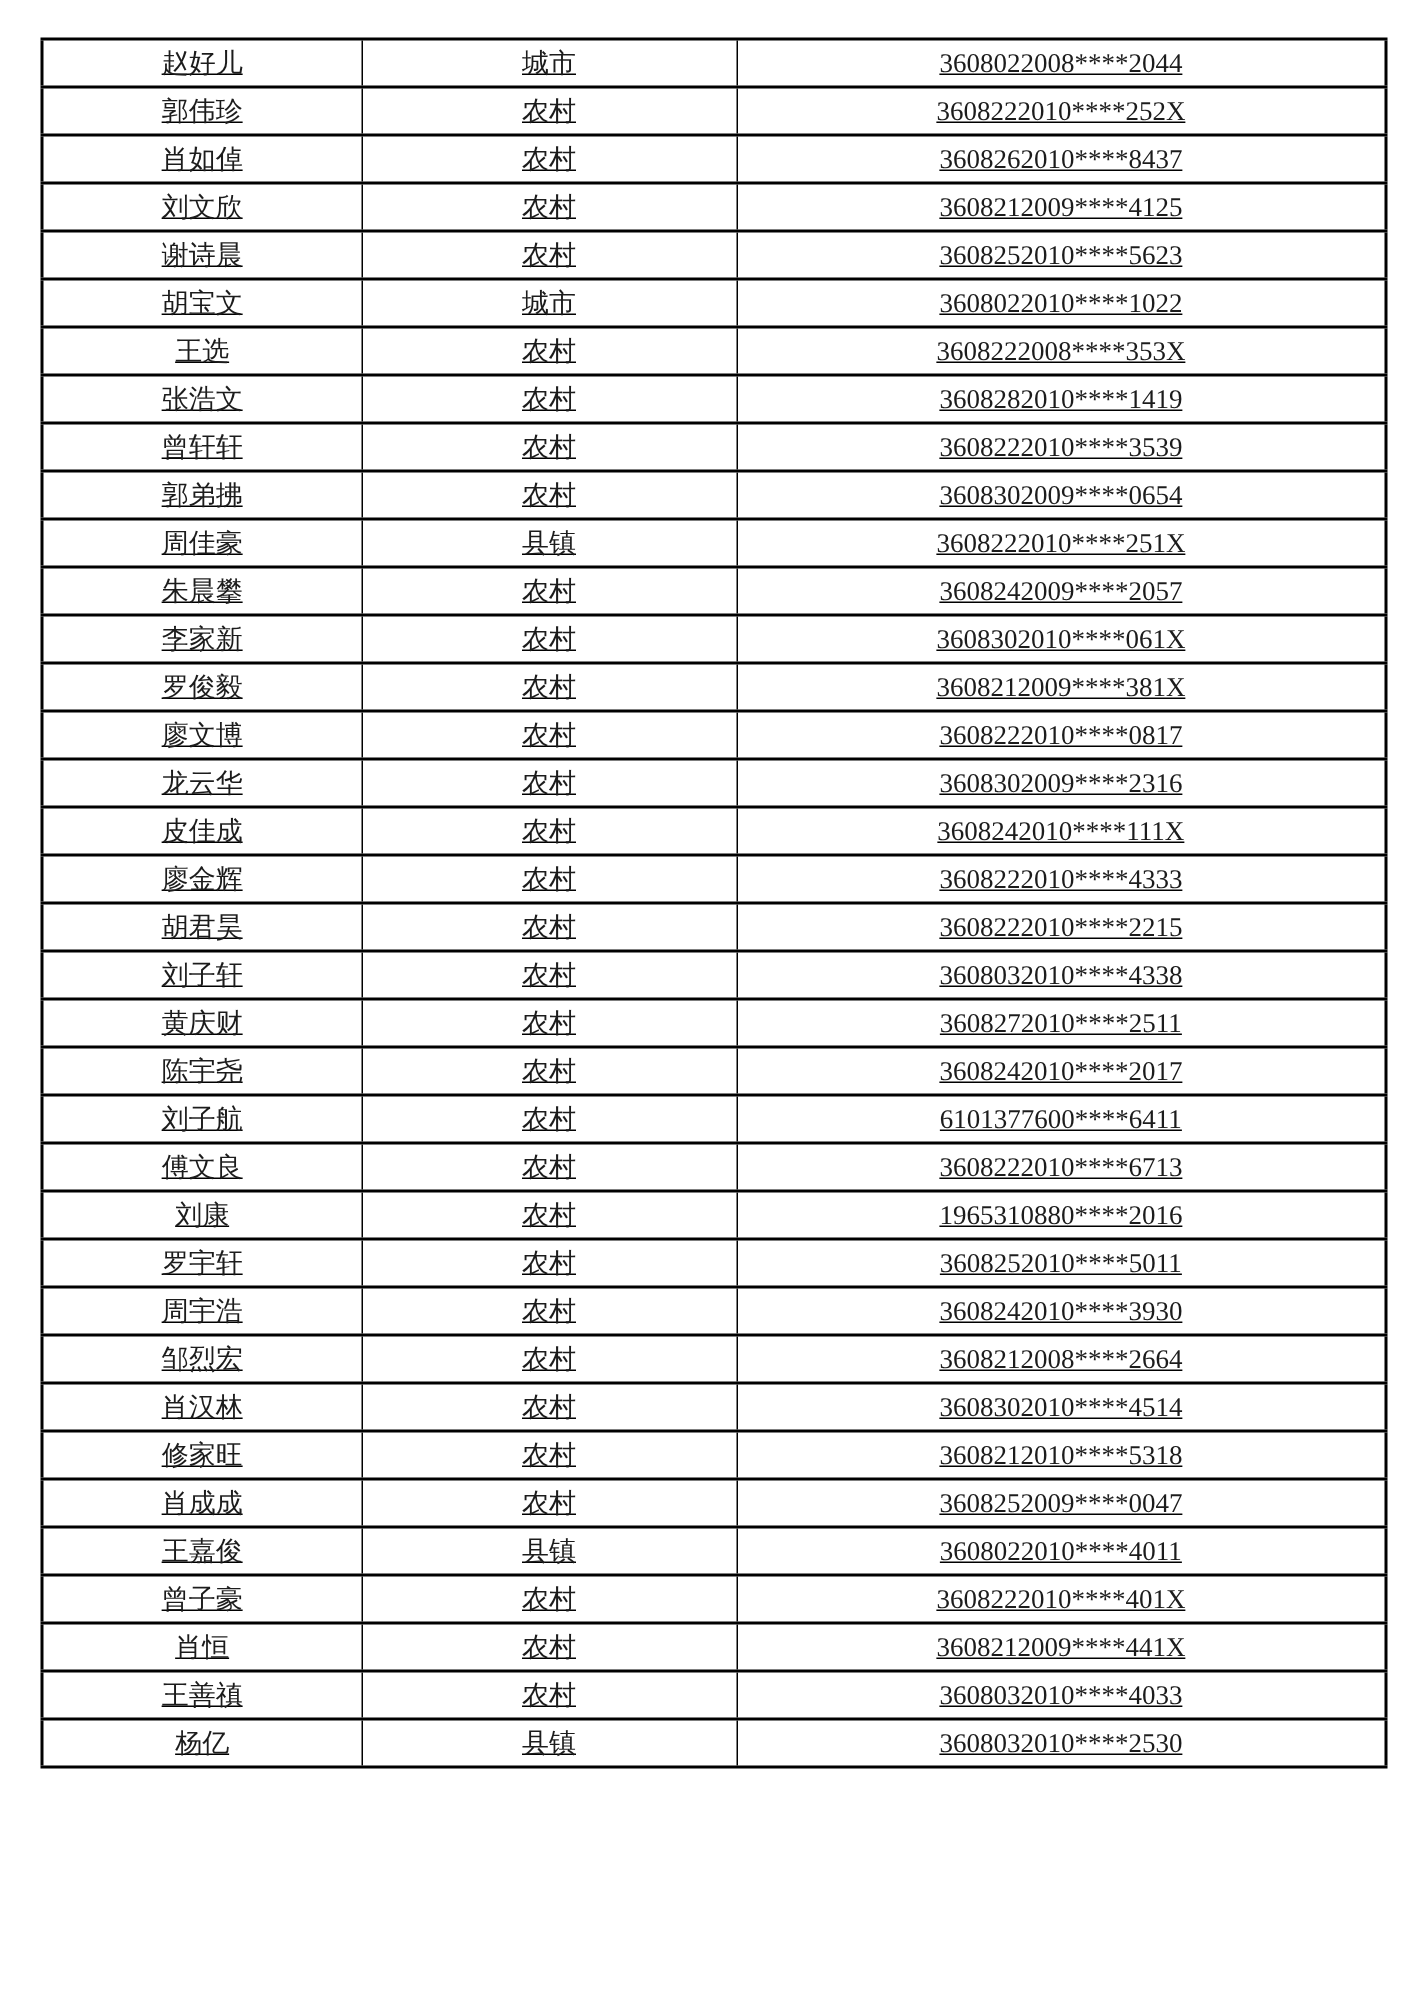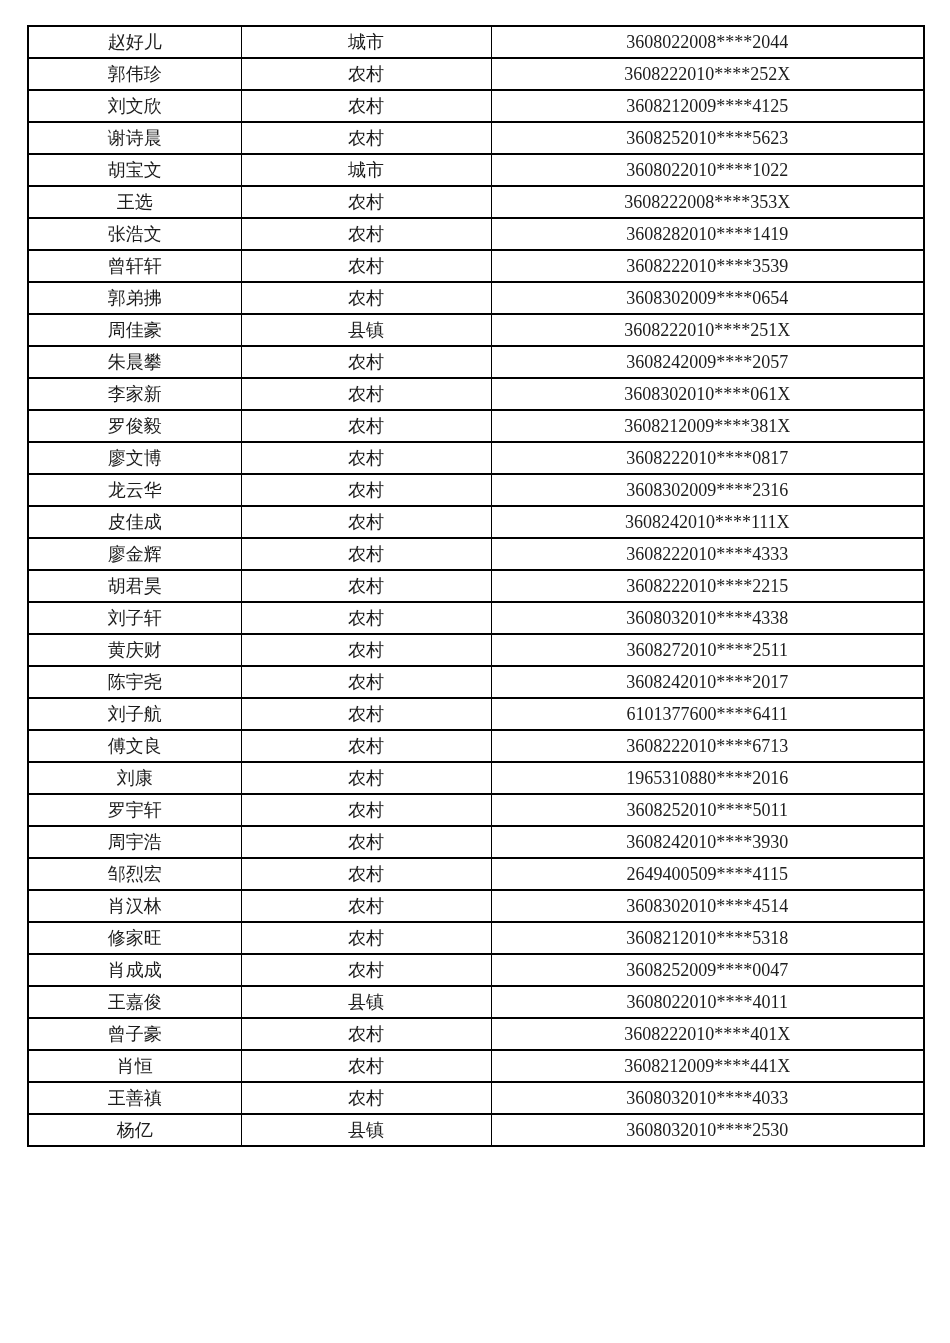--- a/index.html
+++ b/index.html
@@ -14,20 +14,21 @@
     font-family: "Liberation Serif", "DejaVu Serif", serif;
   }
   table.doc-table {
     position: absolute;
     left: 27px;
     top: 25px;
     width: 896px;
     border-collapse: collapse;
     table-layout: fixed;
     border: 2px solid #000000;
+    text-decoration: underline;
   }
   table.doc-table td {
     border-left: 1px solid #000000;
     border-right: 1px solid #000000;
     border-top: 2px solid #000000;
     border-bottom: 2px solid #000000;
     height: 30px;
     padding: 0;
     text-align: center;
     vertical-align: middle;
@@ -54,20 +55,25 @@
     <td>赵好儿</td>
     <td>城市</td>
     <td>3608022008****2044</td>
   </tr>
       <tr>
     <td>郭伟珍</td>
     <td>农村</td>
     <td>3608222010****252X</td>
   </tr>
       <tr>
+    <td>肖如倬</td>
+    <td>农村</td>
+    <td>3608262010****8437</td>
+  </tr>
+      <tr>
     <td>刘文欣</td>
     <td>农村</td>
     <td>3608212009****4125</td>
   </tr>
       <tr>
     <td>谢诗晨</td>
     <td>农村</td>
     <td>3608252010****5623</td>
   </tr>
       <tr>
@@ -176,21 +182,21 @@
     <td>3608252010****5011</td>
   </tr>
       <tr>
     <td>周宇浩</td>
     <td>农村</td>
     <td>3608242010****3930</td>
   </tr>
       <tr>
     <td>邹烈宏</td>
     <td>农村</td>
-    <td>2649400509****4115</td>
+    <td>3608212008****2664</td>
   </tr>
       <tr>
     <td>肖汉林</td>
     <td>农村</td>
     <td>3608302010****4514</td>
   </tr>
       <tr>
     <td>修家旺</td>
     <td>农村</td>
     <td>3608212010****5318</td>

